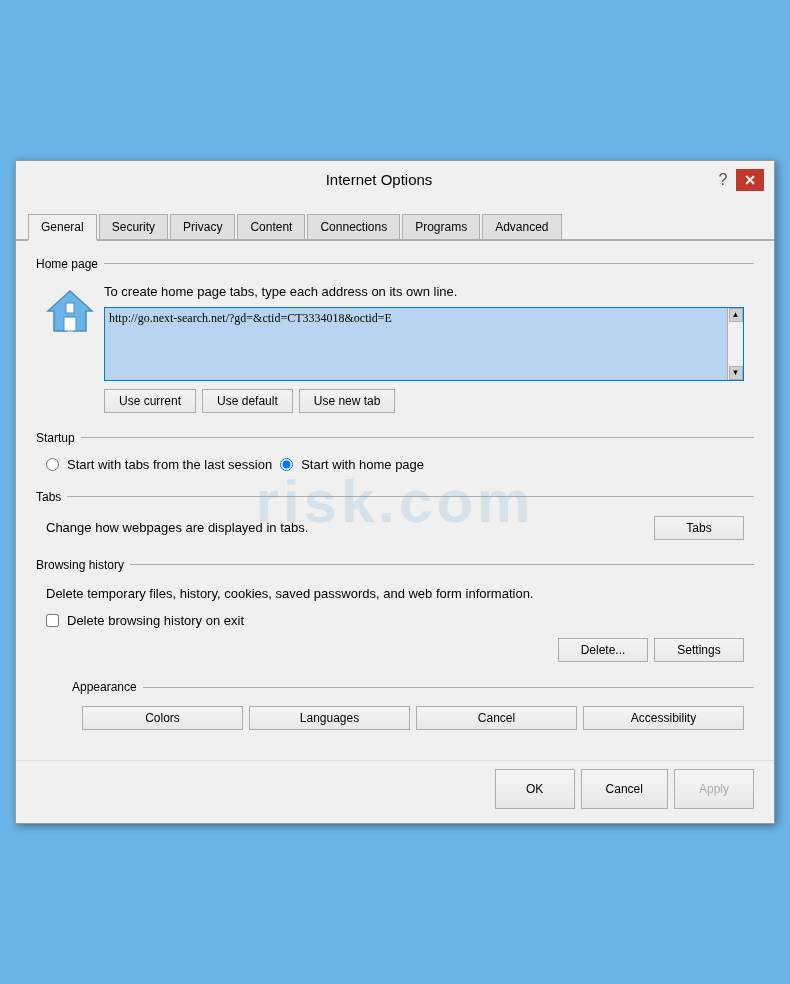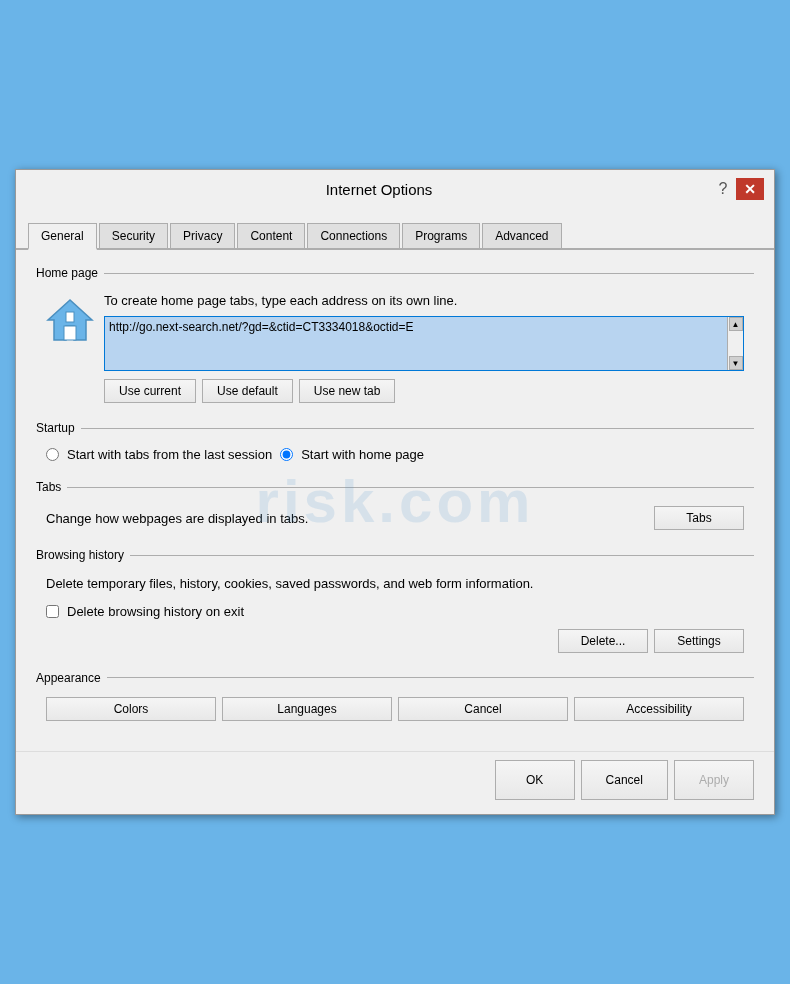--- a/index.html
+++ b/index.html
@@ -160,23 +160,23 @@
 
     .home-page-input {
       width: 100%;
       border: none;
       outline: none;
       background: #b8d4f0;
       color: #000;
       padding: 3px 20px 3px 4px;
       font-size: 12px;
       resize: none;
-      height: 53px;
+      height: 72px;
       display: block;
-      font-family: Liberation Sans, sans-serif;
+      font-family: Liberation Serif, serif;
     }
 
     .scrollbar-vert {
       position: absolute;
       right: 0;
       top: 0;
       bottom: 0;
       width: 16px;
       background: #f0f0f0;
       border-left: 1px solid #adadad;
@@ -276,20 +276,21 @@
     }
 
     .browsing-buttons {
       display: flex;
       gap: 6px;
       justify-content: flex-end;
     }
 
     .appearance-section {
       margin-bottom: 12px;
+      margin-left: 36px;
     }
 
     .appearance-buttons {
       display: flex;
       gap: 6px;
       padding: 6px 10px;
     }
 
     .appearance-buttons .btn {
       flex: 1;

